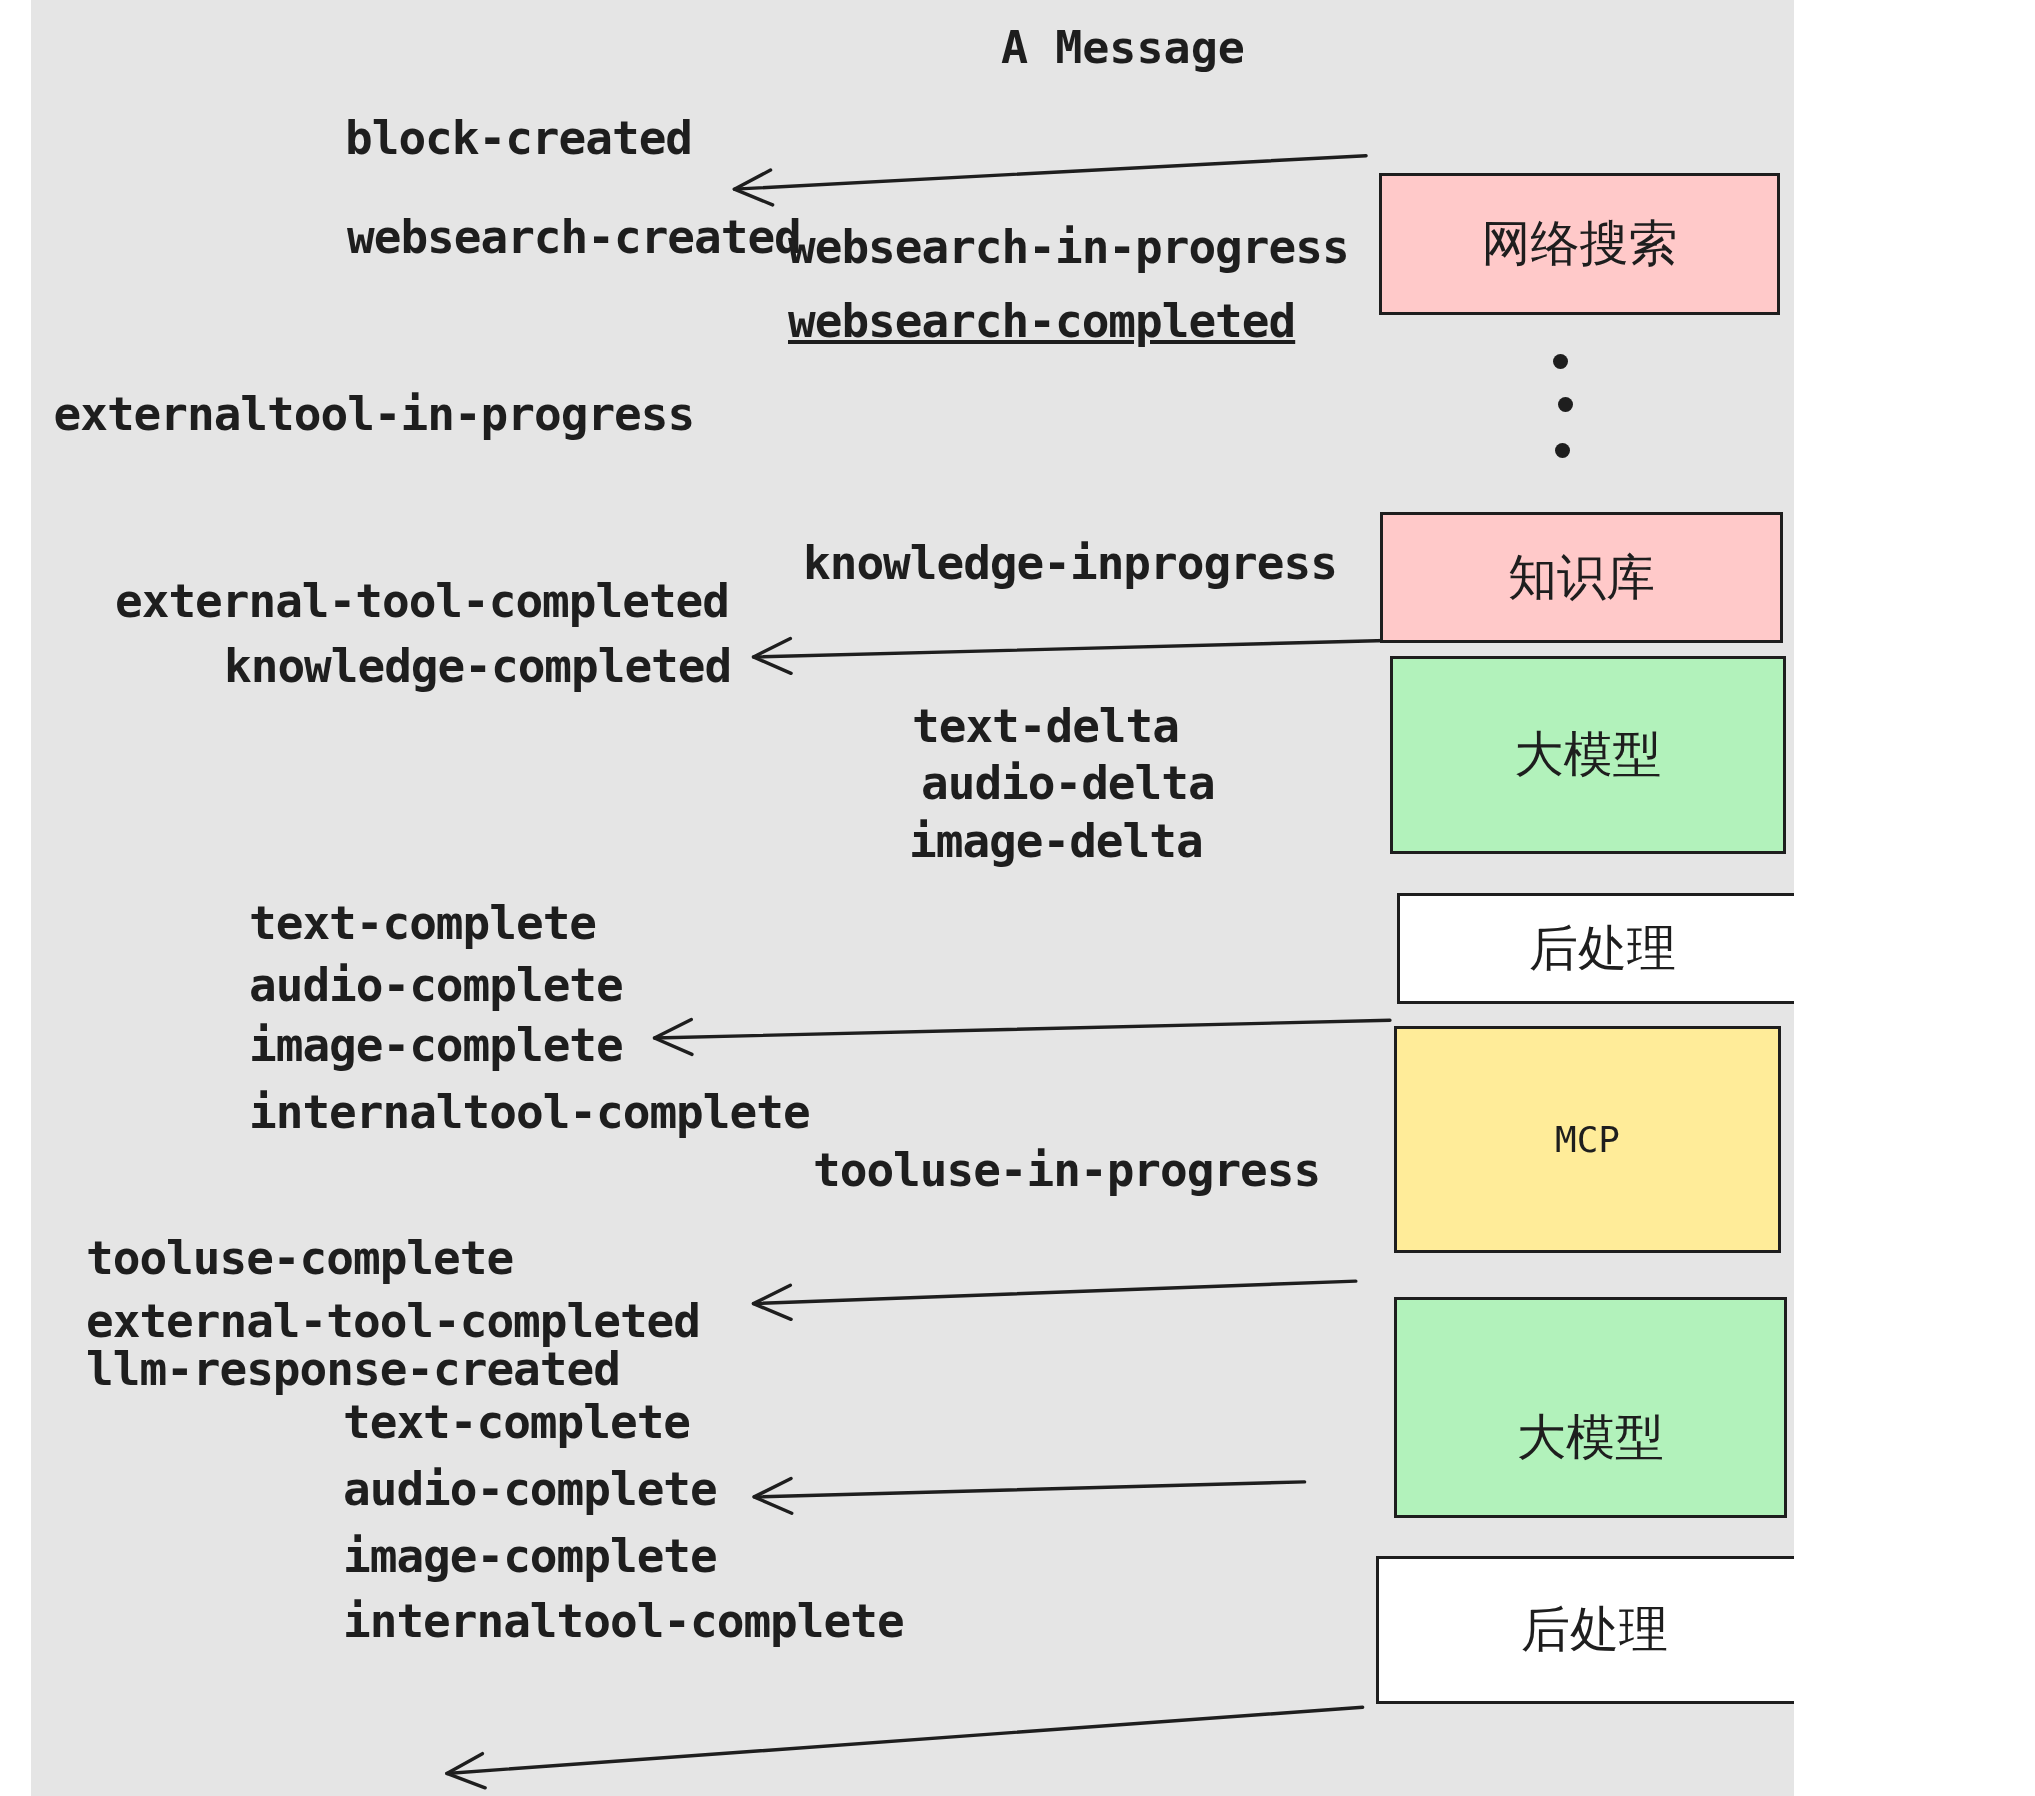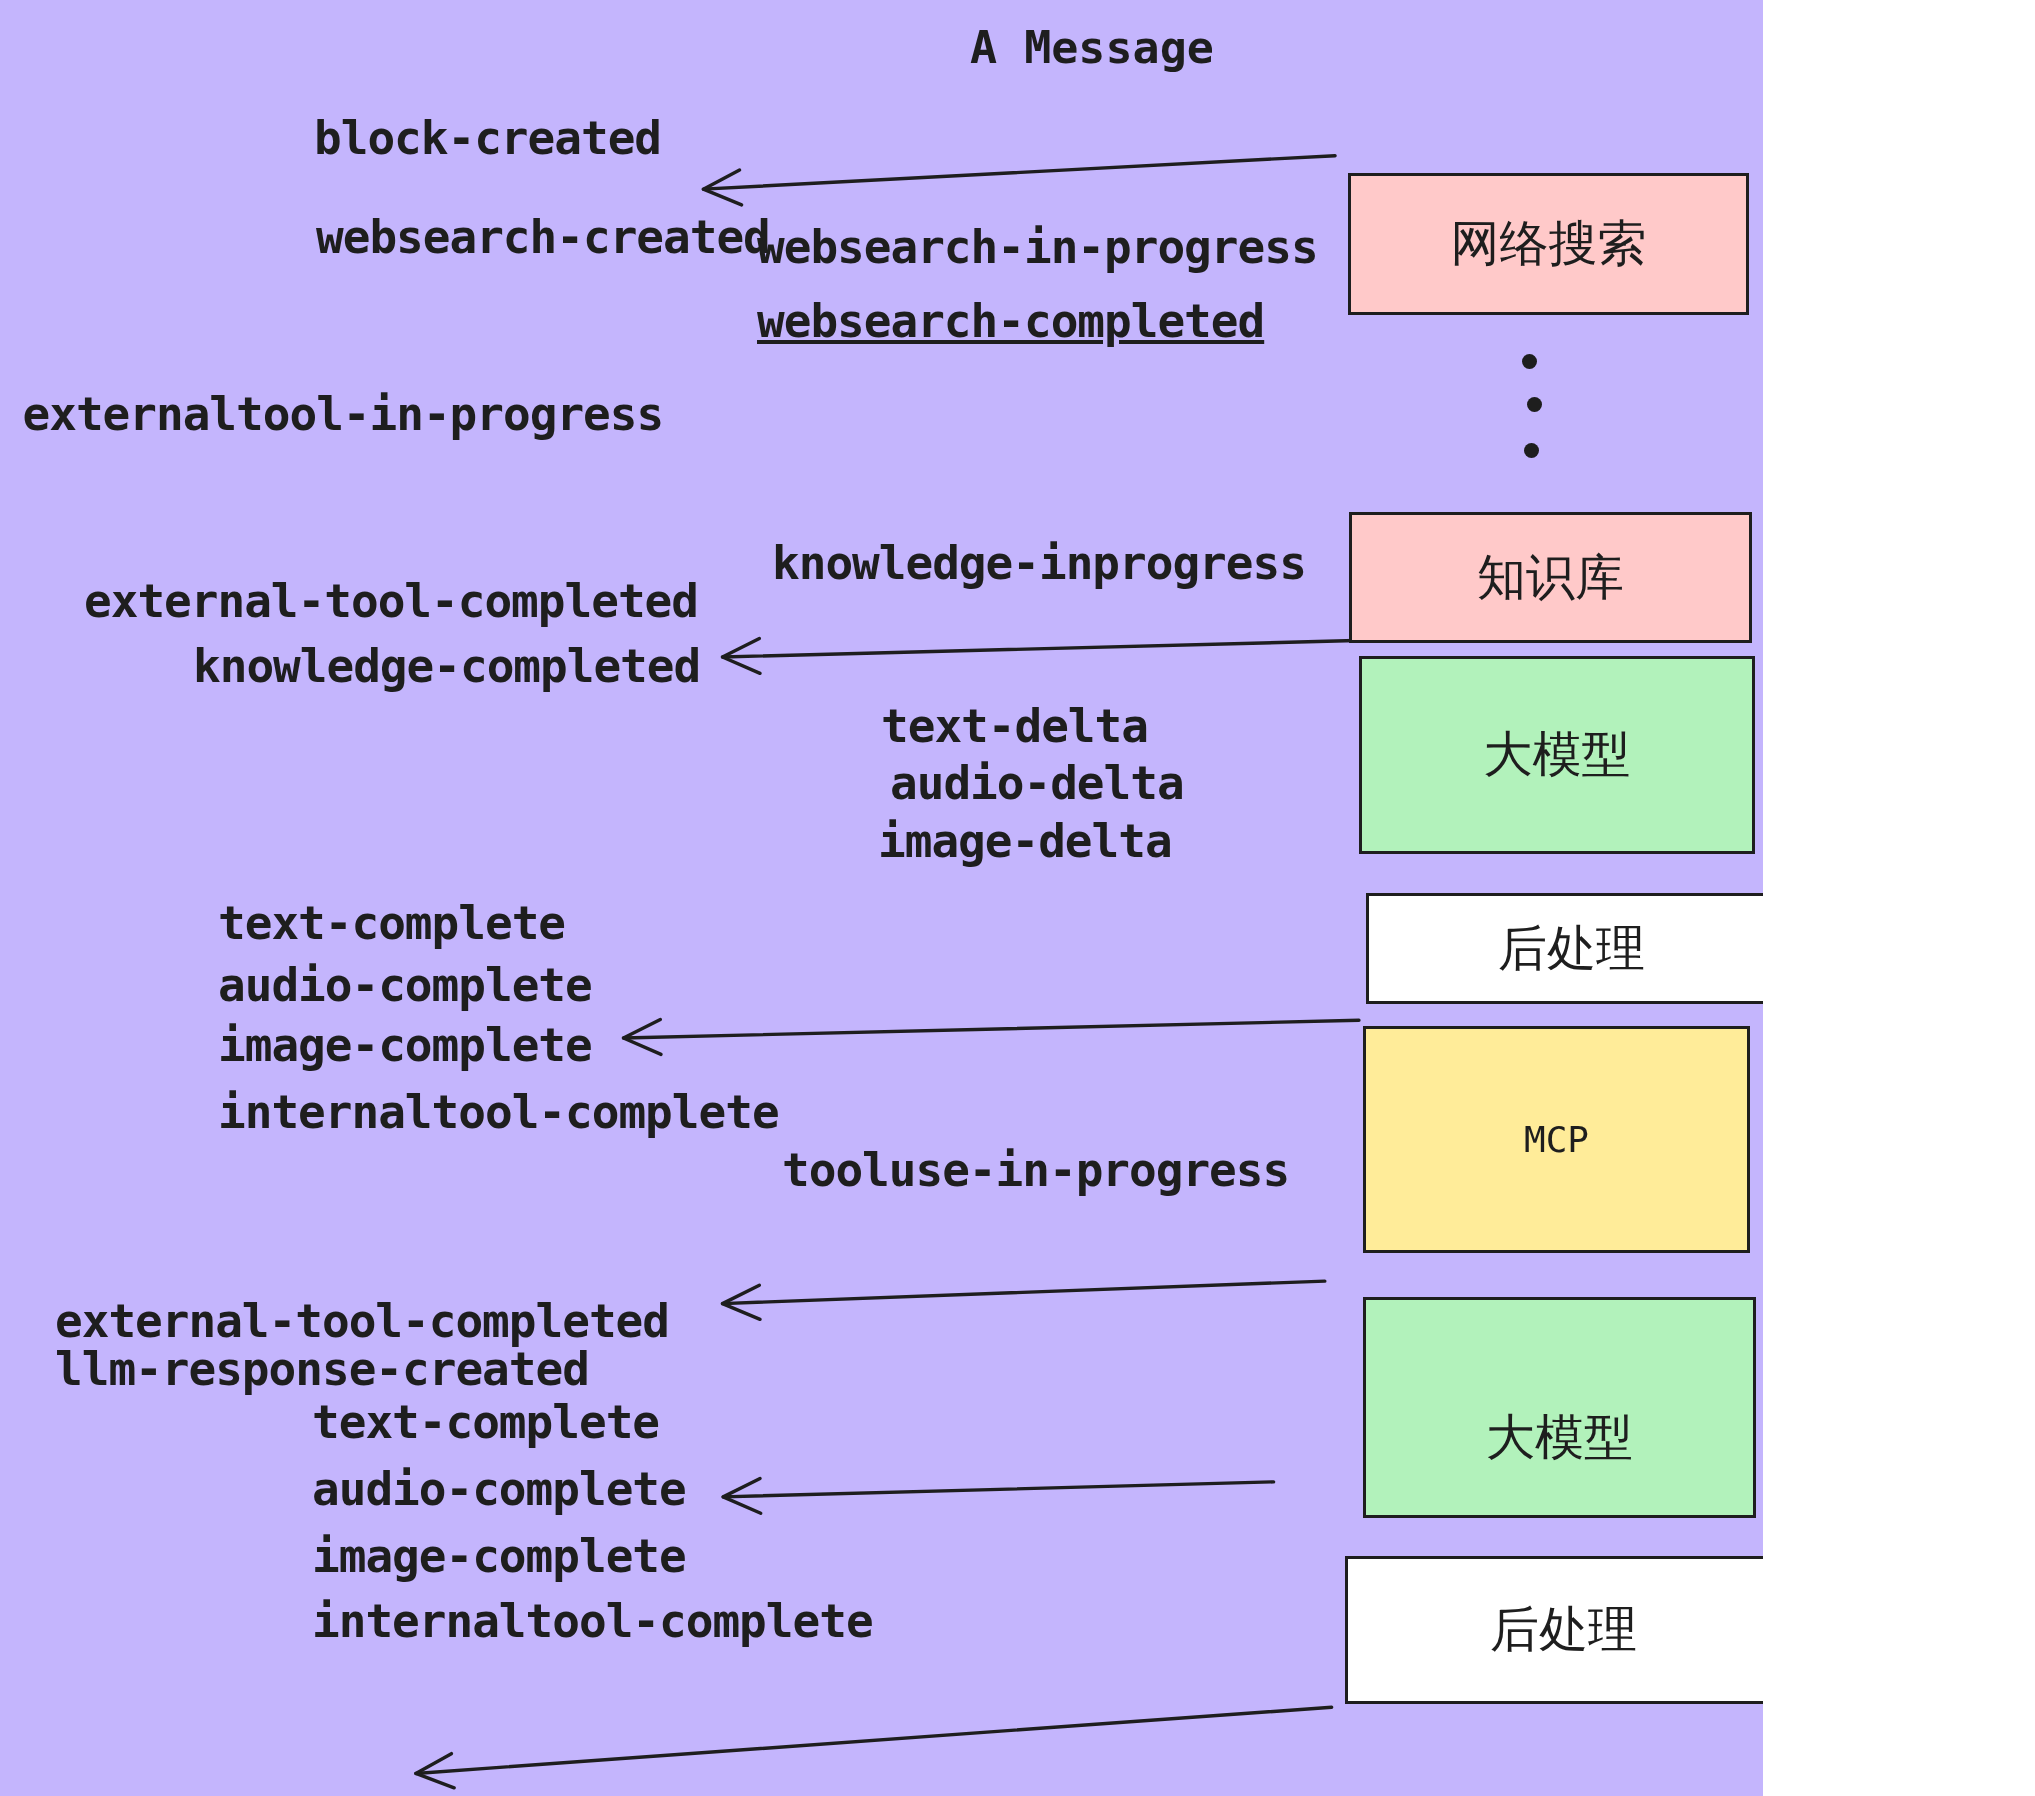--- a/index.html
+++ b/index.html
@@ -1,22 +1,23 @@
 <!DOCTYPE html>
 <html style="font-size:11px"><head>
 <meta charset="utf-8">
 <style>
   html,body{margin:0;padding:0;background:#ffffff;}
   #canvas{
     position:relative;
     width:1763px;height:1796px;
-    background:#c4b5fd;
+    background:#e5e5e5;
     overflow:hidden;
     font-family:"DejaVu Sans Mono", monospace;
     color:#1e1e1e;
+    margin-left:31px;
   }
   #arrow-layer{position:absolute;left:0;top:0;width:2035px;height:1796px;}
   .ev{
     position:absolute;
     font-family:"DejaVu Sans Mono", monospace;
     font-size:46px;
     font-weight:bold;
     letter-spacing:-1px;
     line-height:46px;
     white-space:nowrap;
@@ -157,20 +158,21 @@
   <div class="ev ev7">external-tool-completed</div>
   <div class="ev ev8">knowledge-completed</div>
   <div class="ev ev9">text-delta</div>
   <div class="ev ev10">audio-delta</div>
   <div class="ev ev11">image-delta</div>
   <div class="ev ev12">text-complete</div>
   <div class="ev ev13">audio-complete</div>
   <div class="ev ev14">image-complete</div>
   <div class="ev ev15">internaltool-complete</div>
   <div class="ev ev16">tooluse-in-progress</div>
+  <div class="ev ev17">tooluse-complete</div>
   <div class="ev ev18">external-tool-completed</div>
   <div class="ev ev19">llm-response-created</div>
   <div class="ev ev20">text-complete</div>
   <div class="ev ev21">audio-complete</div>
   <div class="ev ev22">image-complete</div>
   <div class="ev ev23">internaltool-complete</div>
 
   <div class="box box-websearch">网络搜索</div>
   <div class="box box-knowledge">知识库</div>
   <div class="box box-llm1">大模型</div>

